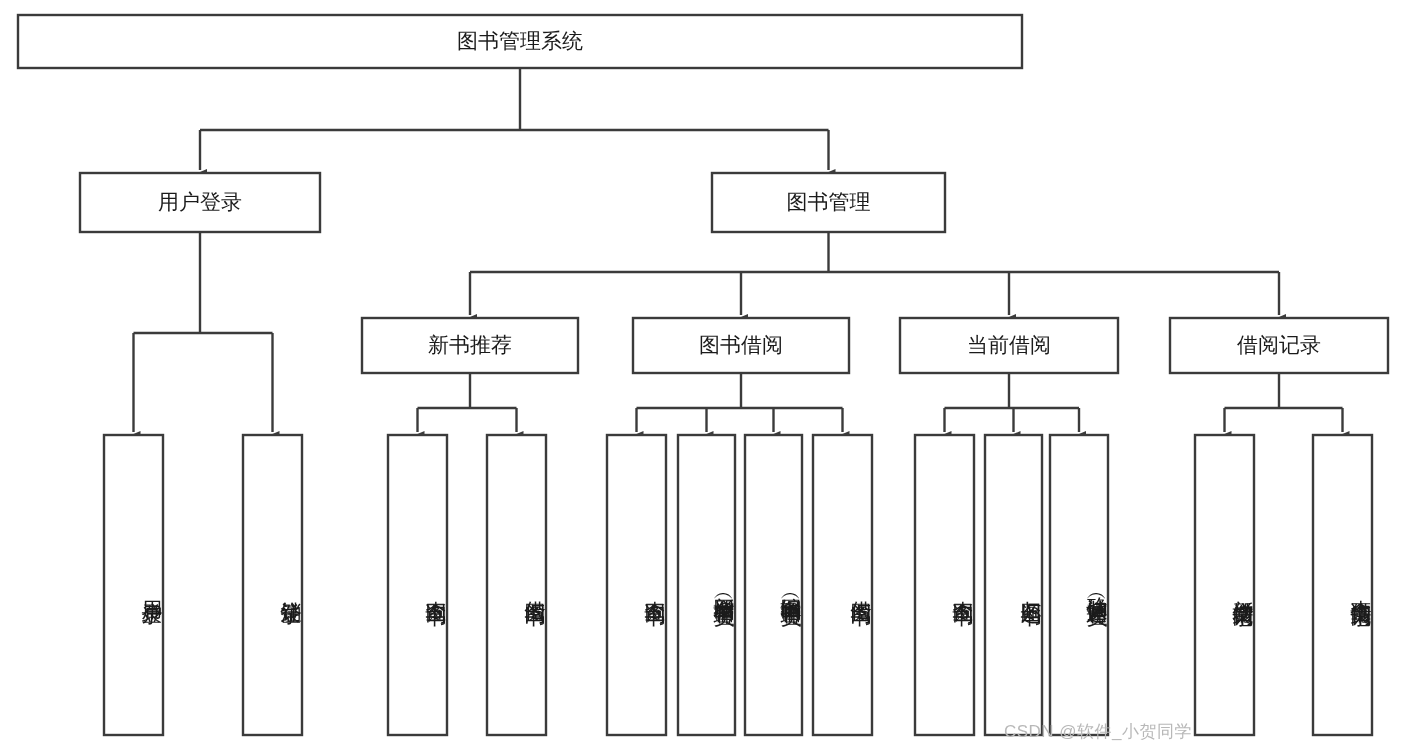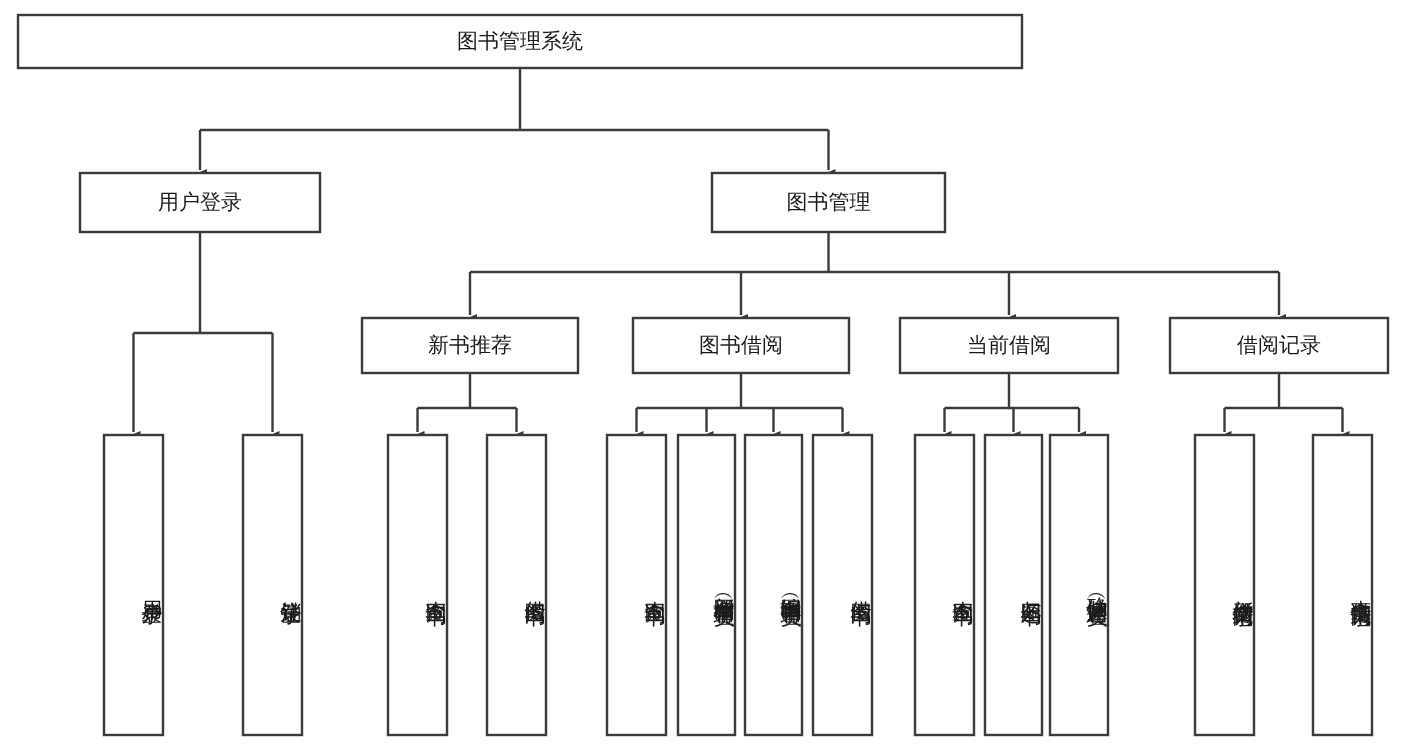--- a/index.html
+++ b/index.html
@@ -162,13 +162,14 @@
       <div class="node-label-v" style="left: 678px; width: 57px; top: 449px; height: 276px;">新增图书（管理员）</div>
       <div class="node-label-v" style="left: 745px; width: 57px; top: 449px; height: 276px;">编辑图书（管理员）</div>
       <div class="node-label-v" style="left: 813px; width: 59px; top: 449px; height: 276px;">借阅图书</div>
       <div class="node-label-v" style="left: 915px; width: 59px; top: 449px; height: 276px;">查询图书</div>
       <div class="node-label-v" style="left: 985px; width: 57px; top: 449px; height: 276px;">归还图书</div>
       <div class="node-label-v" style="left: 1050px; width: 58px; top: 449px; height: 276px;">确认归还（管理员）</div>
       <div class="node-label-v" style="left: 1195px; width: 59px; top: 449px; height: 276px;">新增借阅记录</div>
       <div class="node-label-v" style="left: 1313px; width: 59px; top: 449px; height: 276px;">查询借阅记录</div>
     </div>
 
+  <div class="watermark">CSDN @软件_小贺同学</div>
 </div>
 
 </body></html>

